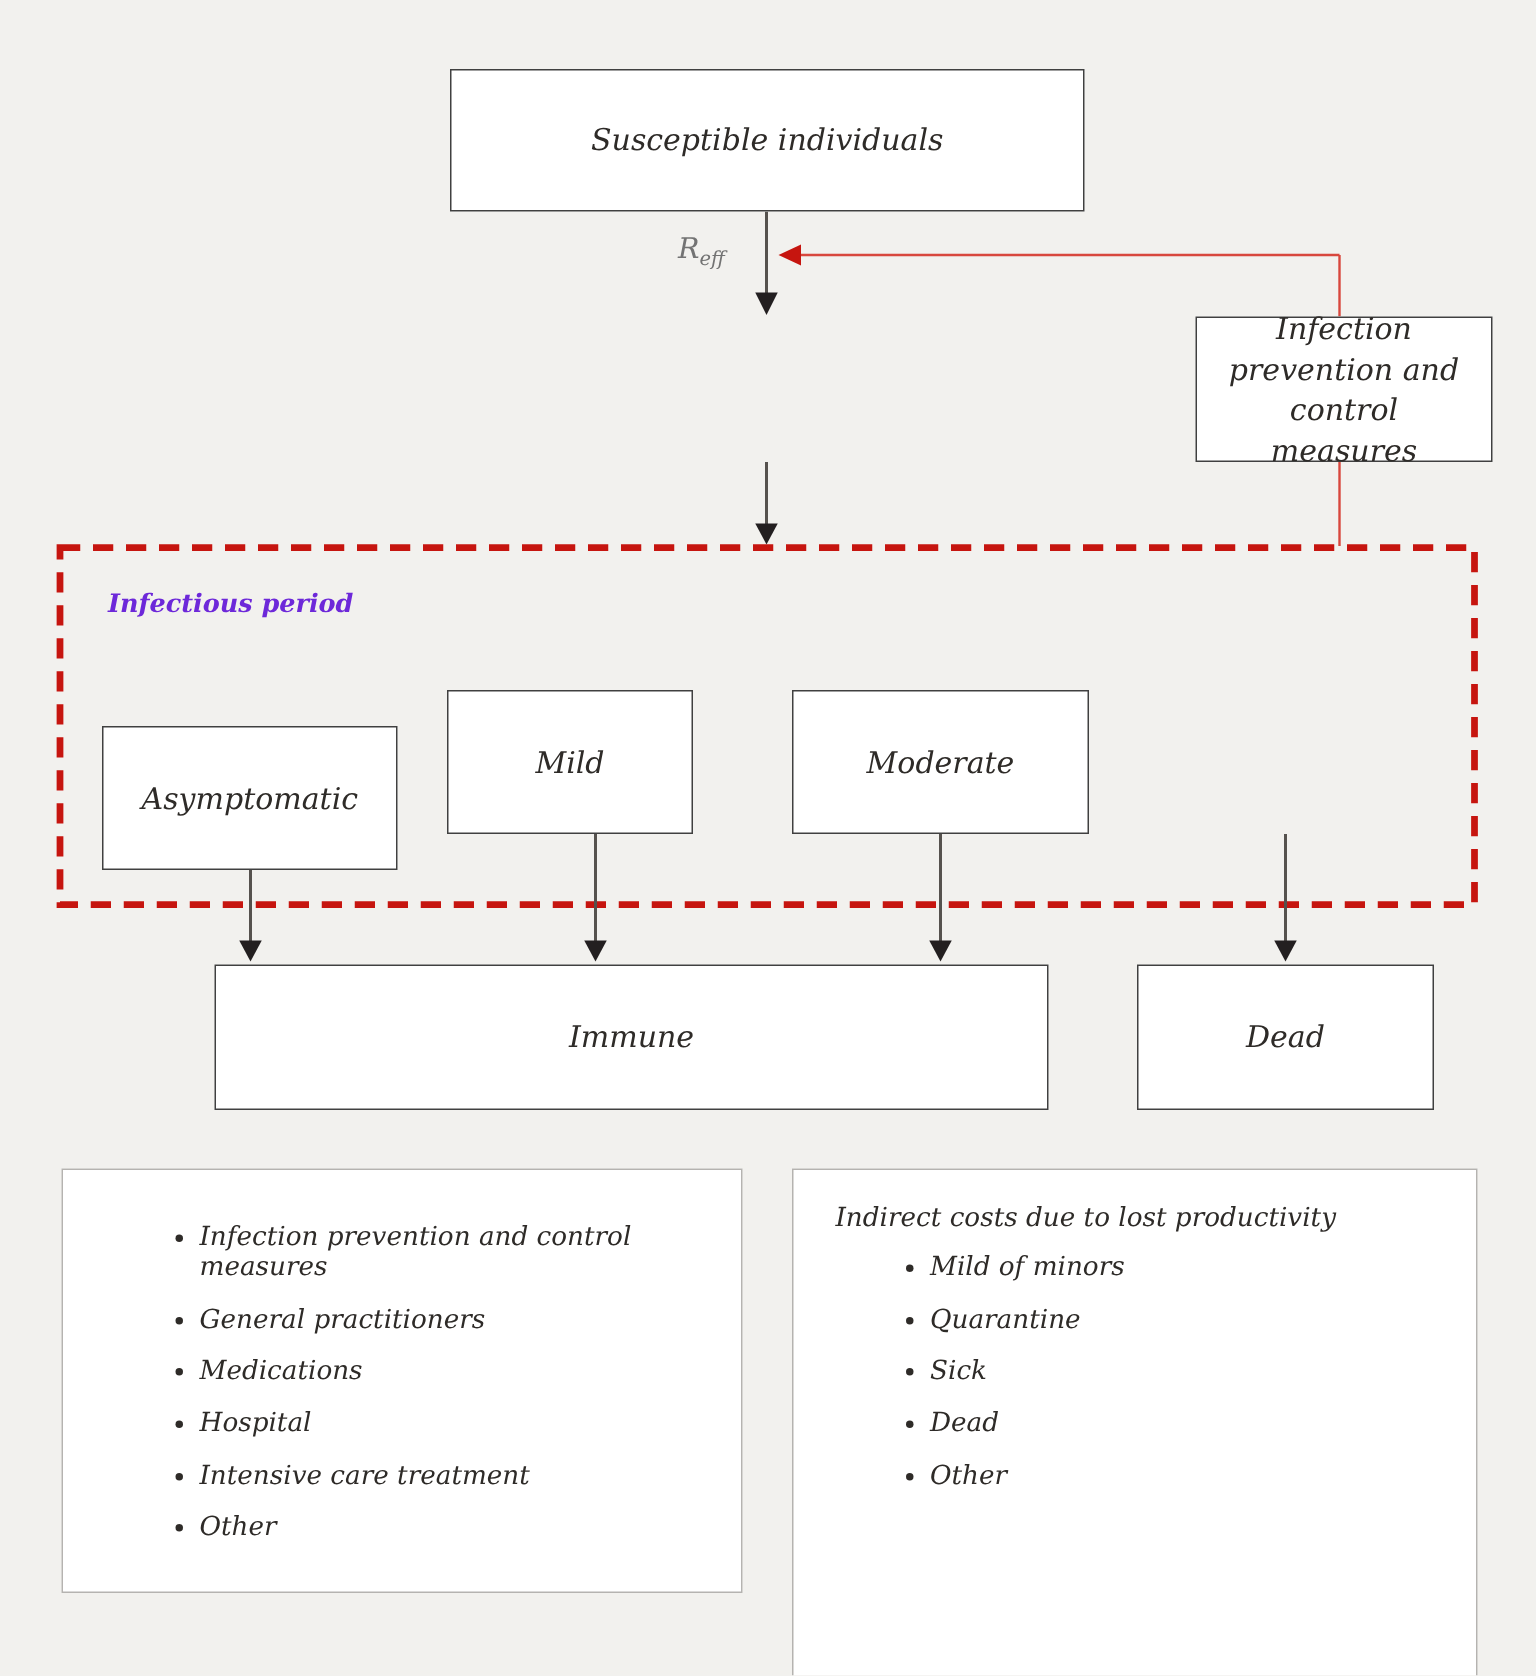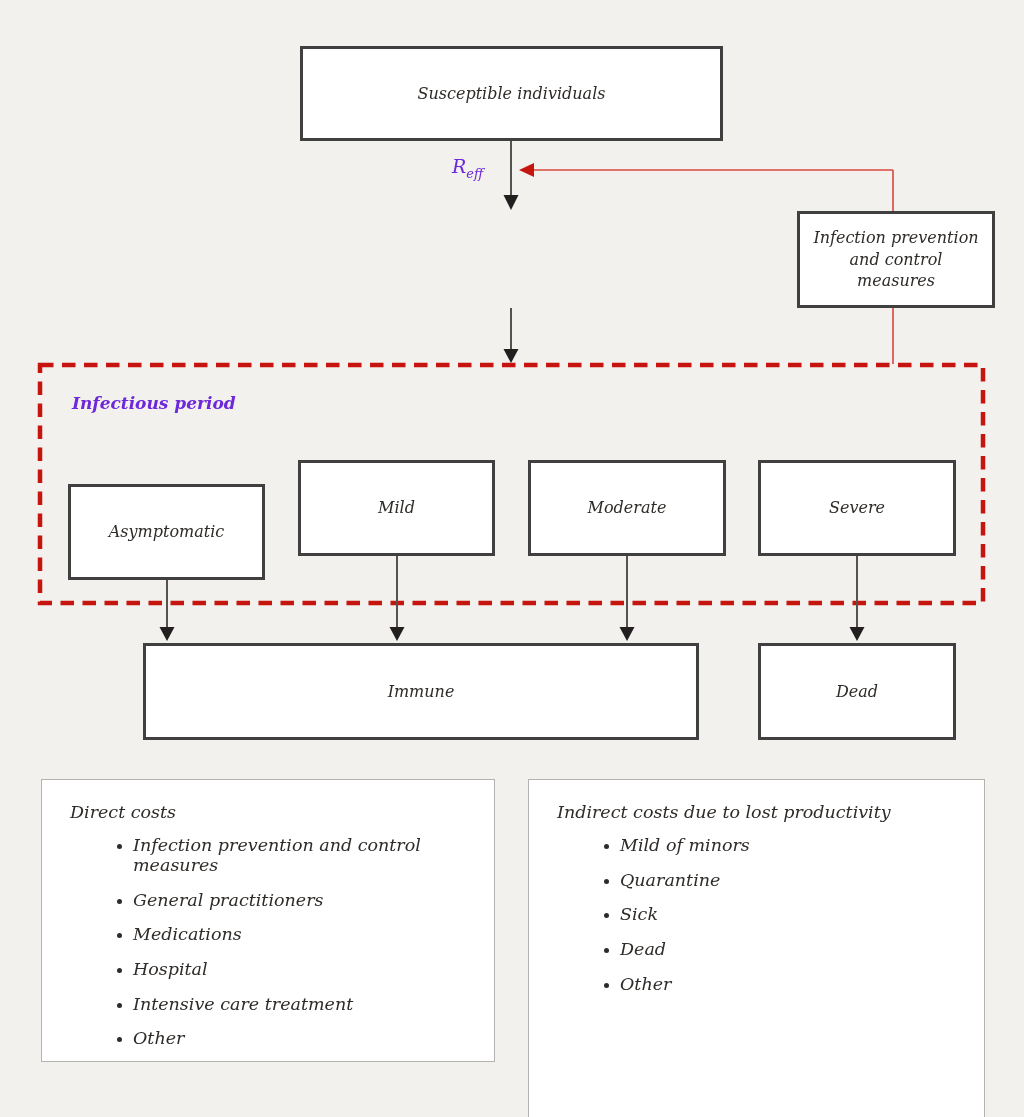--- a/index.html
+++ b/index.html
@@ -18,44 +18,44 @@
     overflow: hidden;
   }
   svg.connectors {
     position: absolute;
     left: 0; top: 0;
     width: 1024px; height: 1117px;
   }
   .node {
     position: absolute;
     background: #ffffff;
-    border: 3px solid #404040;
+    border: 1px solid #404040;
     display: flex;
     align-items: center;
     justify-content: center;
     text-align: center;
-    font-size: 16px;
+    font-size: 20px;
     line-height: 1.35;
     box-sizing: border-box;
   }
   .node-susceptible   { left: 300px; top: 46px;  width: 423px; height: 95px; }
   .node-preinfectious { left: 300px; top: 212px; width: 423px; height: 96px; }
   .node-ipc           { left: 797px; top: 211px; width: 198px; height: 97px; padding: 0 10px; }
   .node-asymptomatic  { left: 68px;  top: 484px; width: 197px; height: 96px; }
-  .node-mild          { left: 298px; top: 460px; width: 197px; height: 96px; align-items: center; }
+  .node-mild          { left: 298px; top: 460px; width: 164px; height: 96px; align-items: center; }
   .node-moderate      { left: 528px; top: 460px; width: 198px; height: 96px; }
   .node-severe        { left: 758px; top: 460px; width: 198px; height: 96px; }
   .node-immune        { left: 143px; top: 643px; width: 556px; height: 97px; }
   .node-dead          { left: 758px; top: 643px; width: 198px; height: 97px; }
 
   .reff-label {
     position: absolute;
     left: 452px; top: 155px;
     font-size: 19px;
-    color: #6d28d9;
+    color: #737373;
   }
   .reff-label sub {
     font-size: 13px;
   }
   .infectious-period-label {
     position: absolute;
     left: 72px; top: 393px;
     font-size: 17px;
     font-weight: bold;
     color: #6d28d9;
@@ -151,33 +151,29 @@
 
   <div class="node node-asymptomatic">
     <span>Asymptomatic</span>
   </div>
   <div class="node node-mild">
     <span>Mild</span>
   </div>
   <div class="node node-moderate">
     <span>Moderate</span>
   </div>
-  <div class="node node-severe">
-    <span>Severe</span>
-  </div>
 
   <div class="node node-immune">
     <span>Immune</span>
   </div>
   <div class="node node-dead">
     <span>Dead</span>
   </div>
 
   <div class="cost-box cost-box-direct">
-    <div class="cost-title">Direct costs</div>
     <ul>
       <li>Infection prevention and control measures</li>
       <li>General practitioners</li>
       <li>Medications</li>
       <li>Hospital</li>
       <li>Intensive care treatment</li>
       <li>Other</li>
     </ul>
   </div>
 

